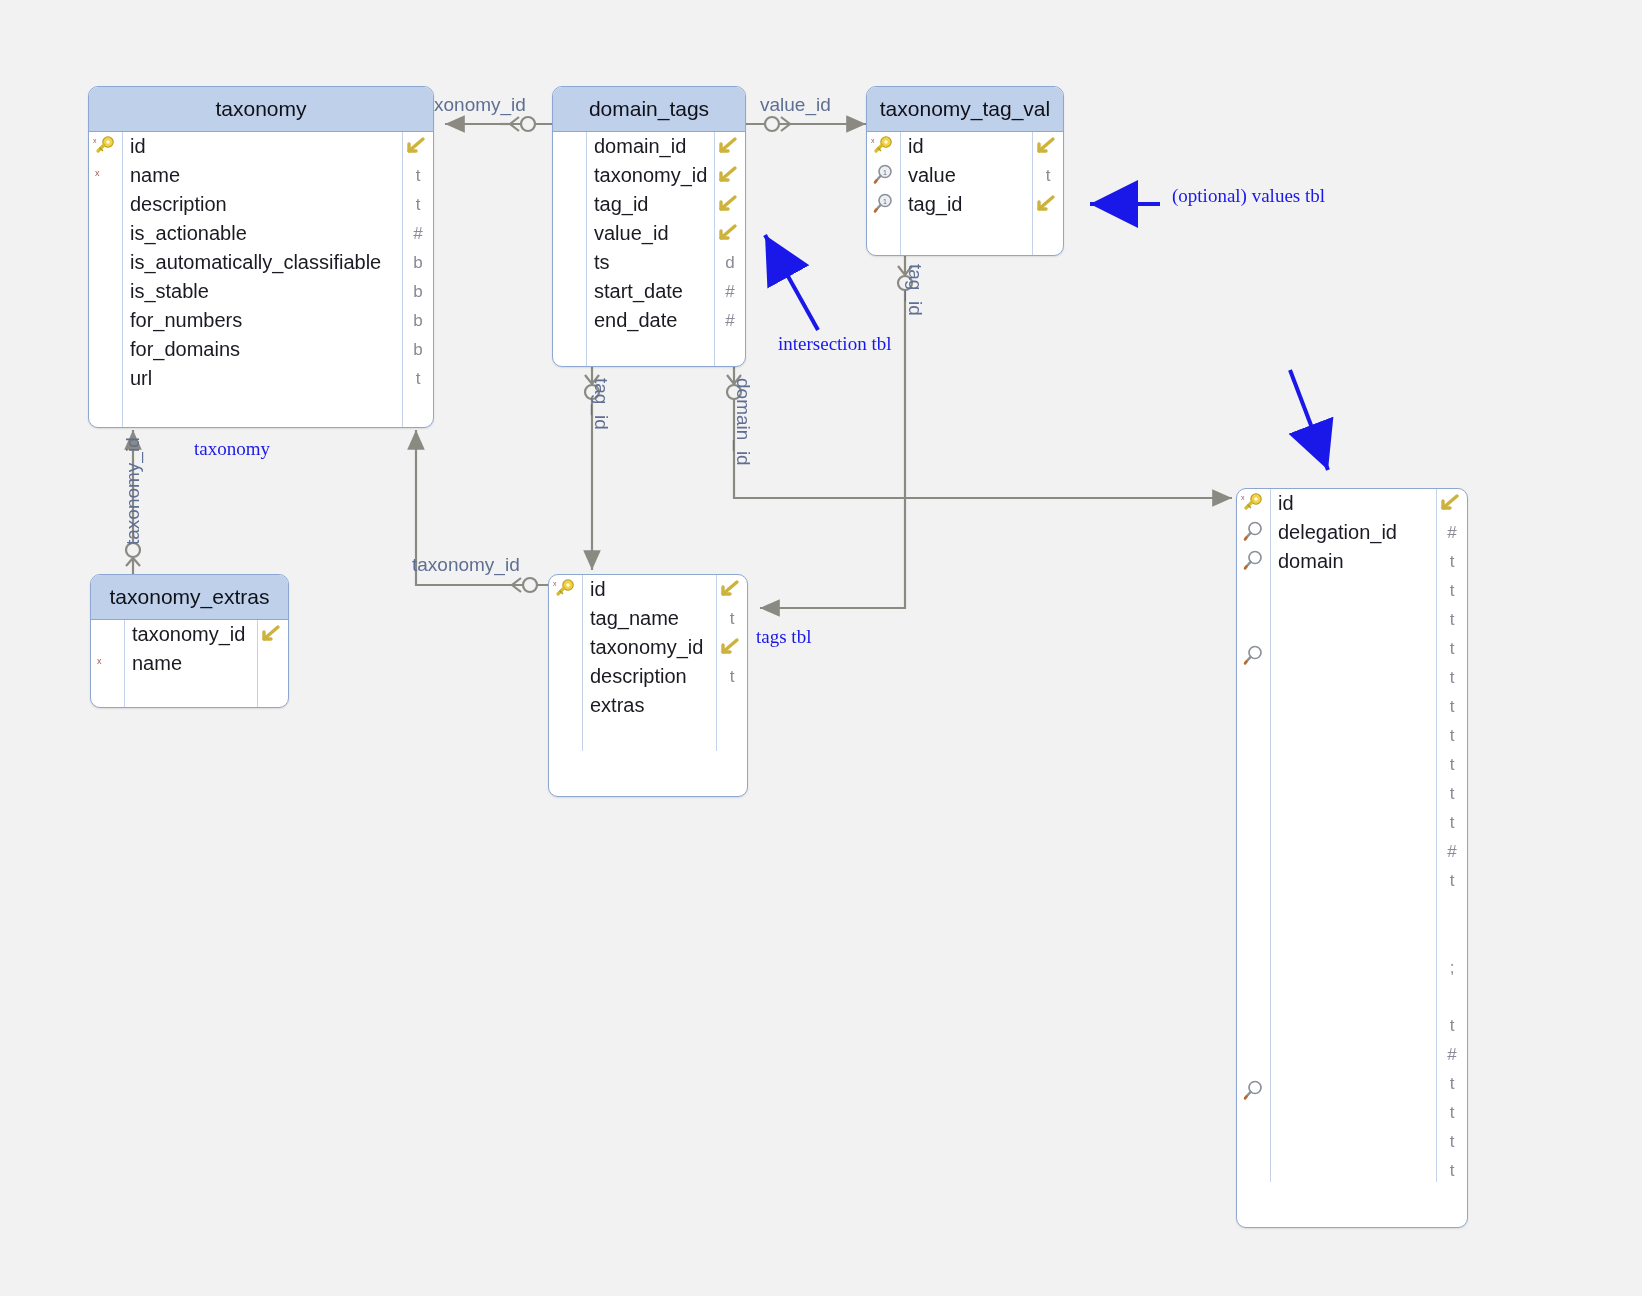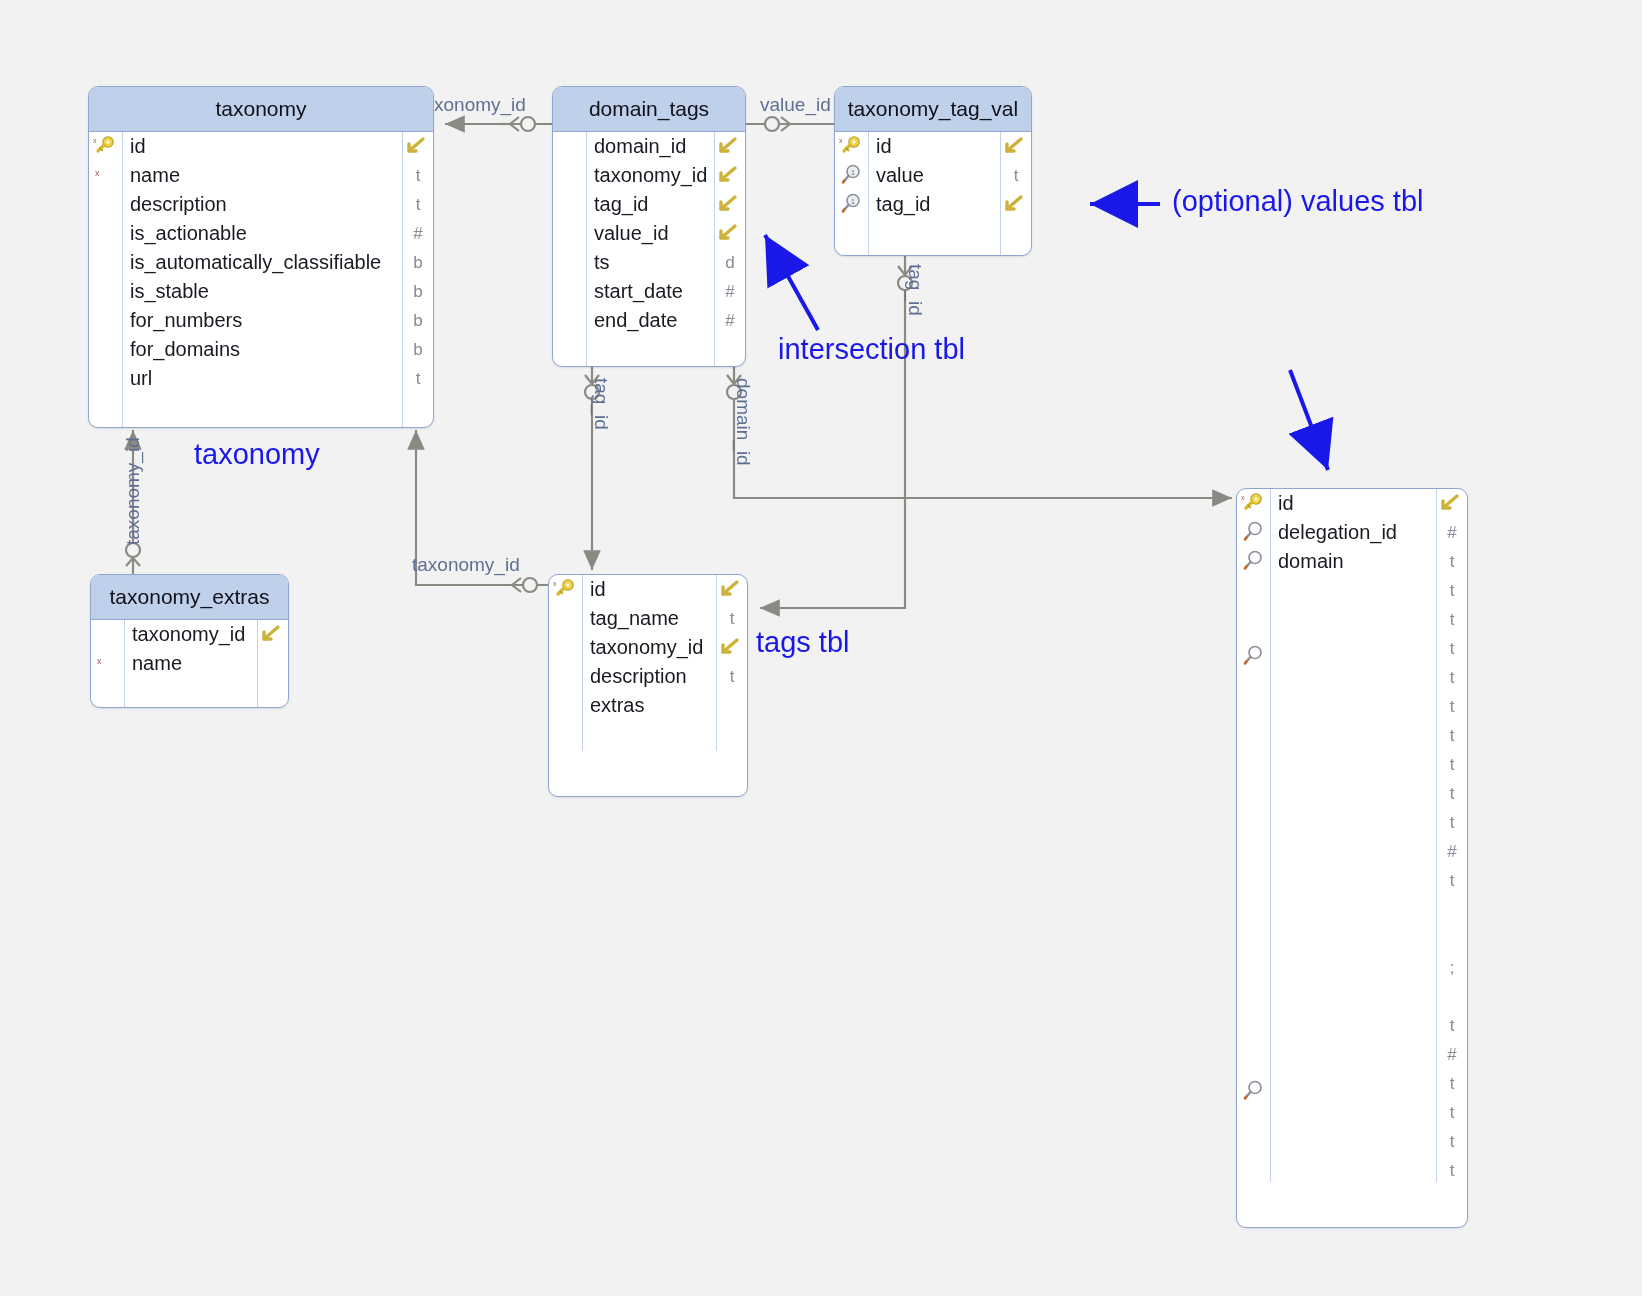--- a/index.html
+++ b/index.html
@@ -41,22 +41,22 @@
   .krow{position:absolute;left:0;width:33px;height:29px;}
   .trow{position:absolute;right:0;width:30px;height:29px;line-height:29px;font-size:17px;color:#8a8a96;text-align:center;}
 
   
   .gl{display:block;margin:3px auto 0;}
 
   
   .note{
     position:absolute;
     color:#1a18e8;
-    font-size:29px;
-    font-family:Liberation Sans, sans-serif;
+    font-size:19px;
+    font-family:Liberation Serif, serif;
     white-space:nowrap;
   }
   
   .rlbl{
     position:absolute;
     color:#5f6f94;
     font-size:19px;
     white-space:nowrap;
     font-family:"Liberation Sans", sans-serif;
   }
@@ -236,21 +236,21 @@
                 <path d="M3,16 L17,4" stroke="#cdb23c" stroke-width="3.4" stroke-linecap="round"></path>
                 <path d="M3,16 L3,9 M3,16 L10,16" stroke="#cdb23c" stroke-width="3.4" stroke-linecap="round"></path>
               </svg>
             </div>
             <div class="trow" style="top:116px"><span>d</span></div>
             <div class="trow" style="top:145px"><span>#</span></div>
             <div class="trow" style="top:174px"><span>#</span></div>
           </div>
         </div>
       </div>
-      <div class="tbl" style="left: 834px; top: 86px; width: 198px; height: 170px;">
+      <div class="tbl" style="left: 866px; top: 86px; width: 198px; height: 170px;">
         <div class="hdr">taxonomy_tag_val</div>
         <div class="body">
           <div class="colkey">
             <div class="krow" style="top:0px">
               <svg class="gl" width="26" height="22" viewBox="0 0 26 22">
                 <text x="0" y="8" font-size="7" fill="#a05a5a" font-family="Liberation Sans">x</text>
                 <circle cx="15" cy="7" r="5.2" fill="#f2d24b" stroke="#b79a18" stroke-width="1.1"></circle>
                 <circle cx="15" cy="7" r="1.8" fill="#fffbe0"></circle>
                 <path d="M11,10 L5,16" stroke="#d8bb2a" stroke-width="3.2" stroke-linecap="round"></path>
                 <path d="M7,13 L9.5,15.5" stroke="#b79a18" stroke-width="1.6" stroke-linecap="round"></path>

